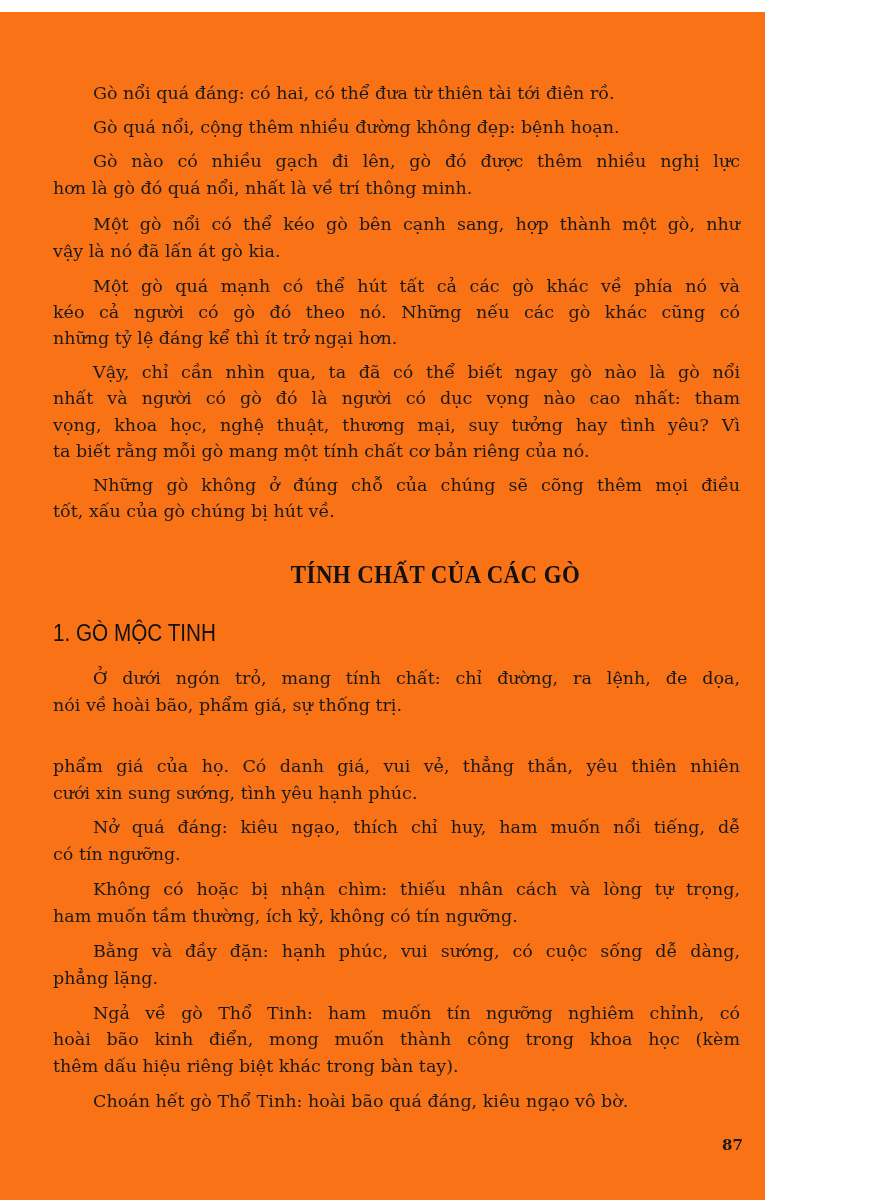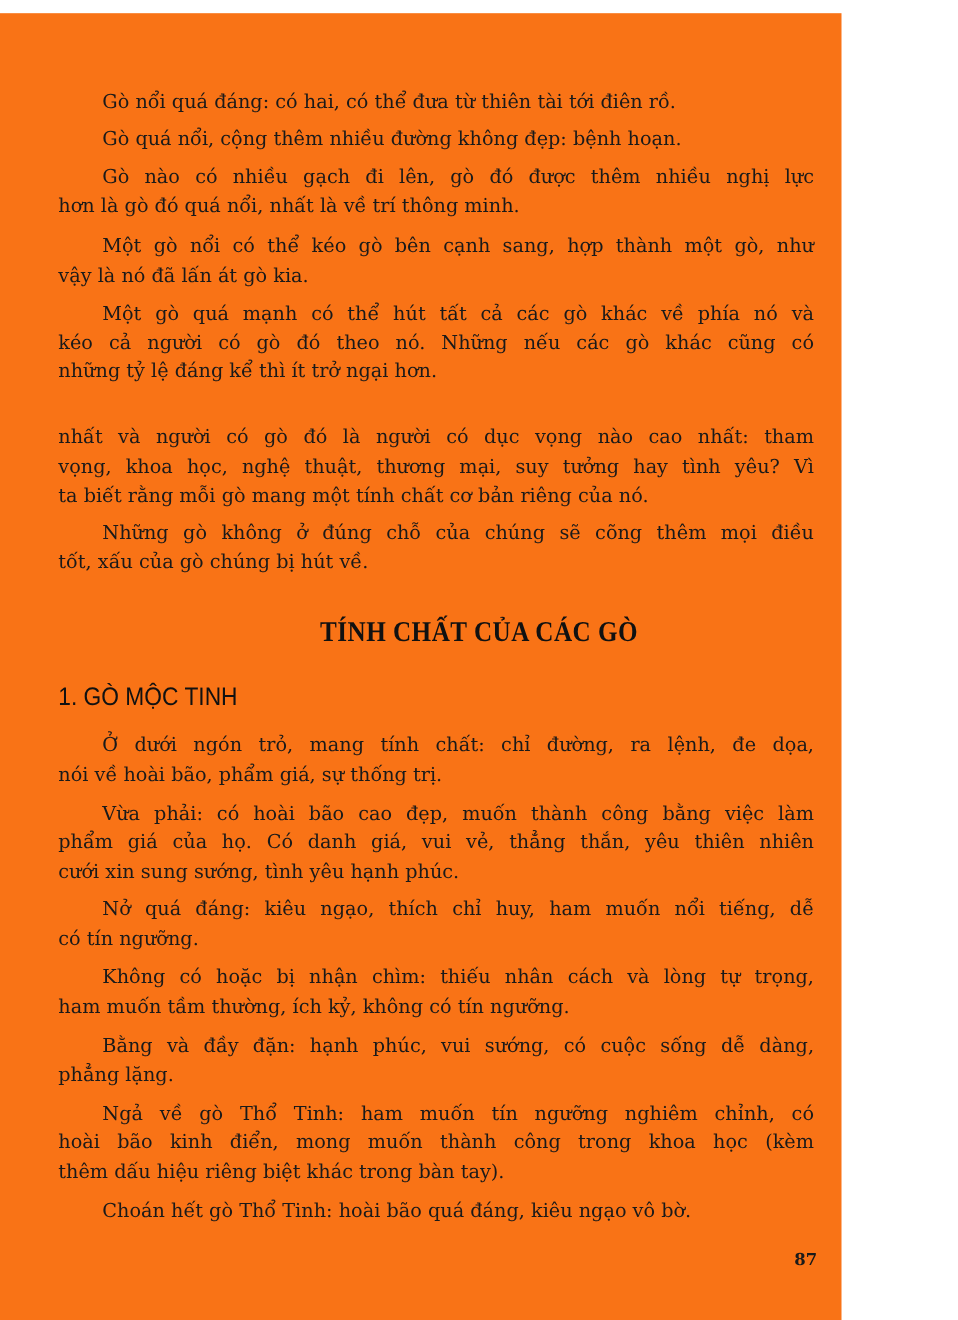--- a/index.html
+++ b/index.html
@@ -61,35 +61,35 @@
   <div class="line indent" style="top:138px">Gò nào có nhiều gạch đi lên, gò đó được thêm nhiều nghị lực</div>
   <div class="line last" style="top:165px">hơn là gò đó quá nổi, nhất là về trí thông minh.</div>
 
   <div class="line indent" style="top:201px">Một gò nổi có thể kéo gò bên cạnh sang, hợp thành một gò, như</div>
   <div class="line last" style="top:228px">vậy là nó đã lấn át gò kia.</div>
 
   <div class="line indent" style="top:263px">Một gò quá mạnh có thể hút tất cả các gò khác về phía nó và</div>
   <div class="line" style="top:289px">kéo cả người có gò đó theo nó. Những nếu các gò khác cũng có</div>
   <div class="line last" style="top:315px">những tỷ lệ đáng kể thì ít trở ngại hơn.</div>
 
+  <div class="line indent" style="top:349px">Vậy, chỉ cần nhìn qua, ta đã có thể biết ngay gò nào là gò nổi</div>
   <div class="line" style="top:375px">nhất và người có gò đó là người có dục vọng nào cao nhất: tham</div>
   <div class="line" style="top:402px">vọng, khoa học, nghệ thuật, thương mại, suy tưởng hay tình yêu? Vì</div>
   <div class="line last" style="top:428px">ta biết rằng mỗi gò mang một tính chất cơ bản riêng của nó.</div>
 
   <div class="line indent" style="top:462px">Những gò không ở đúng chỗ của chúng sẽ cõng thêm mọi điều</div>
   <div class="line last" style="top:488px">tốt, xấu của gò chúng bị hút về.</div>
 
   <div class="title">TÍNH CHẤT CỦA CÁC GÒ</div>
 
   <div class="section">1. GÒ MỘC TINH</div>
 
   <div class="line indent" style="top:655px">Ở dưới ngón trỏ, mang tính chất: chỉ đường, ra lệnh, đe dọa,</div>
   <div class="line last" style="top:682px">nói về hoài bão, phẩm giá, sự thống trị.</div>
 
-  <div class="line indent" style="top:717px">Vừa phải: có hoài bão cao đẹp, muốn thành công bằng việc làm</div>
   <div class="line" style="top:743px">phẩm giá của họ. Có danh giá, vui vẻ, thẳng thắn, yêu thiên nhiên</div>
   <div class="line last" style="top:770px">cưới xin sung sướng, tình yêu hạnh phúc.</div>
 
   <div class="line indent" style="top:804px">Nở quá đáng: kiêu ngạo, thích chỉ huy, ham muốn nổi tiếng, dễ</div>
   <div class="line last" style="top:831px">có tín ngưỡng.</div>
 
   <div class="line indent" style="top:866px">Không có hoặc bị nhận chìm: thiếu nhân cách và lòng tự trọng,</div>
   <div class="line last" style="top:893px">ham muốn tầm thường, ích kỷ, không có tín ngưỡng.</div>
 
   <div class="line indent" style="top:928px">Bằng và đầy đặn: hạnh phúc, vui sướng, có cuộc sống dễ dàng,</div>

